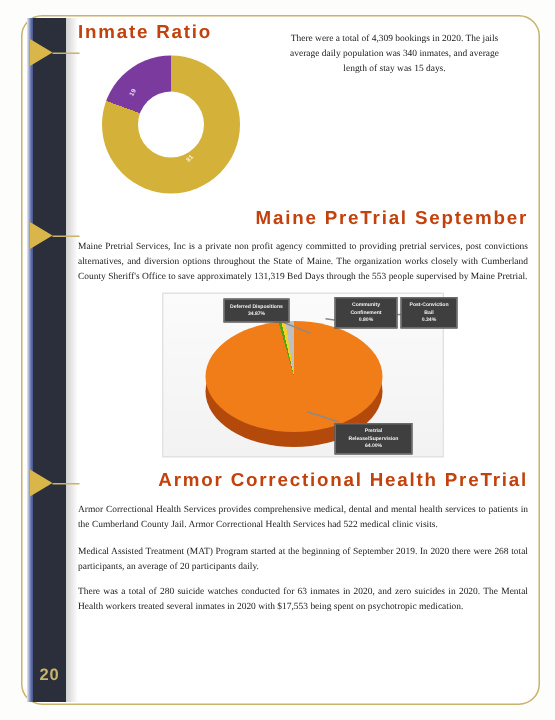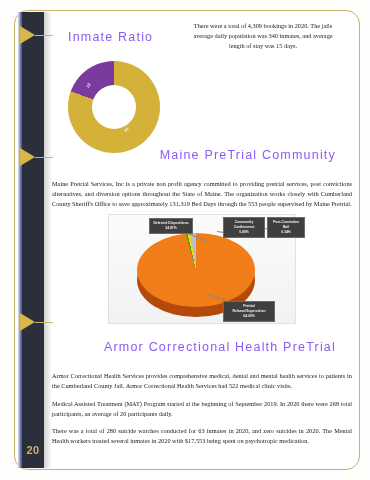--- a/index.html
+++ b/index.html
@@ -55,22 +55,22 @@
   .tri-line{
     position:absolute;z-index:4;height:1px;background:#c9b26a;
   }
   
   .content{
     position:absolute;left:52px;right:18px;top:14px;bottom:14px;
     z-index:4;
   }
   h2.sec{
     font-family:"Liberation Sans",sans-serif;
-    font-size:12.5px;font-weight:normal;color:#8b5cf6;
-    letter-spacing:1.2px;margin:16px;line-height:1.2;
+    font-size:12.5px;font-weight:bold;color:#c2410c;
+    letter-spacing:1.2px;margin:0;line-height:1.2;
   }
   h2.sec.center{text-align:center;}
   h2.sec.right{text-align:right;}
   p.body{
     font-family:"Liberation Serif",serif;
     font-size:6.3px;line-height:1.55;color:#1a1a1a;
     margin:0 0 6px 0;text-align:justify;
   }
   p.body.center{text-align:center;}
 
@@ -184,21 +184,21 @@
         </div>
       </div>
 
       <div class="col-book">
         <p class="body center" style="margin-top:7px;padding:0 14px;">There were a total of 4,309 bookings in 2020. The jails average daily population was 340 inmates, and average length of stay was 15 days.</p>
       </div>
 
     </div>
 
     <div class="row2">
-      <h2 class="sec right">Maine PreTrial Community</h2>
+      <h2 class="sec right">Maine PreTrial September</h2>
       <p class="body" style="margin-top:7px;">Maine Pretrial Services, Inc is a private non profit agency committed to providing pretrial services, post convictions alternatives, and diversion options throughout the State of Maine. The organization works closely with Cumberland County Sheriff's Office to save approximately 131,319 Bed Days through the 553 people supervised by Maine Pretrial.</p>
 
       <div class="pie-box">
         <div class="pie3d">
           <div class="pie-base"></div>
           <div class="pie-top"></div>
         </div>
 
         <div class="leader" style="left:74px;top:16px;width:26px;transform:rotate(22deg);"></div>
         <div class="leader" style="left:108px;top:16px;width:18px;transform:rotate(8deg);"></div>

